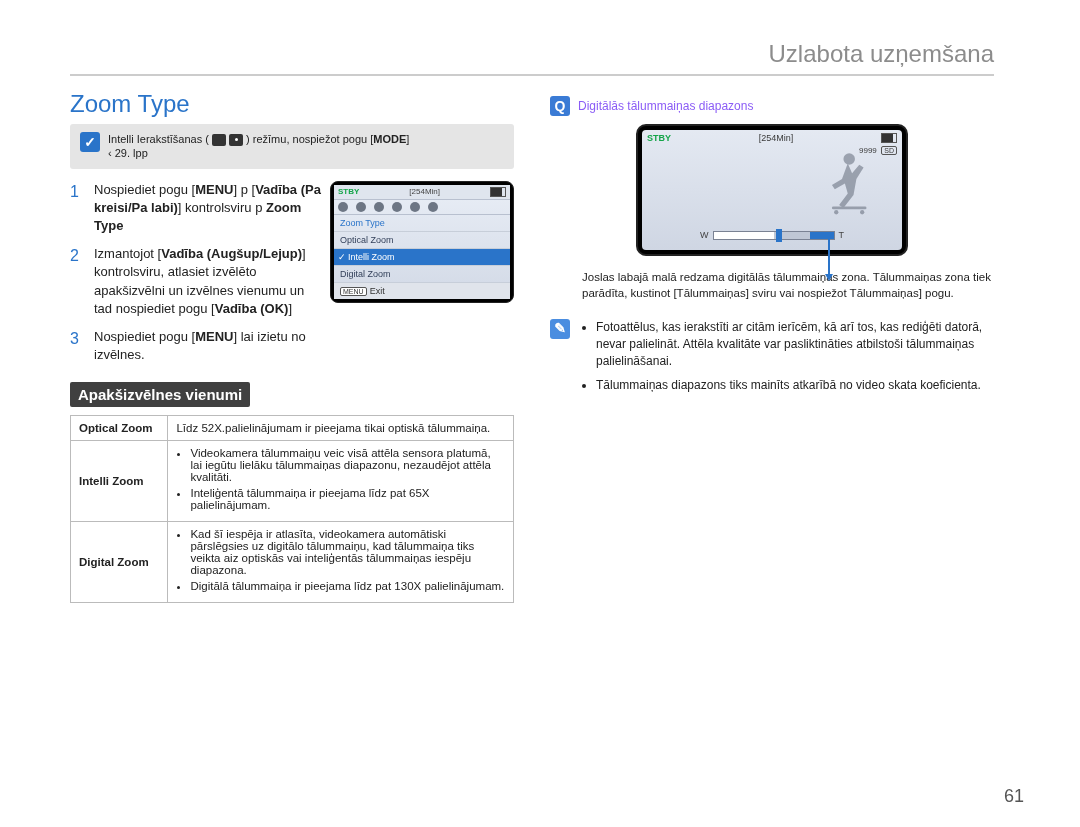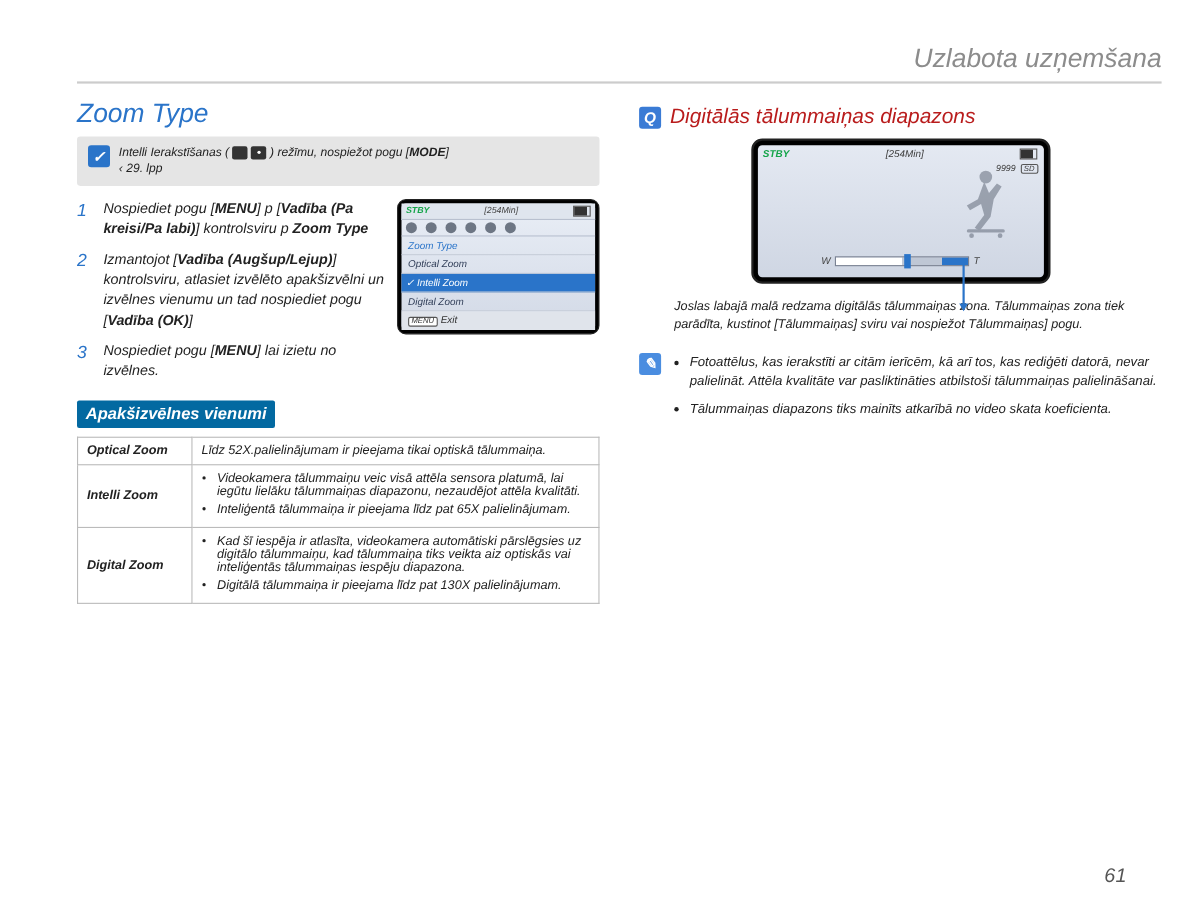--- a/index.html
+++ b/index.html
@@ -7,22 +7,21 @@
     font-family: Arial, Helvetica, sans-serif;
     font-size: 13px;
     color: #222;
     background: #fff;
   }
   .page {
     width: 1080px;
     height: 827px;
     position: relative;
     box-sizing: border-box;
-    padding: 40px 24px 30px 70px;
-    font-style: italic;
+    padding: 40px 86px 30px 70px;
   }
   .chapter {
     text-align: right;
     font-size: 24px;
     color: #8c8c8c;
     border-bottom: 2px solid #ccc;
     padding-bottom: 6px;
     margin-bottom: 10px;
   }
   .columns {
@@ -151,21 +150,21 @@
   .ms-exit .menu-chip {
     display:inline-block;
     border:1px solid #555;
     border-radius:2px;
     padding:0 2px;
     font-size:7px;
     margin-right:3px;
     background:#fff;
   }
   .subhead-bar {
-    background: #0369a1;
+    background: #404040;
     color: #fff;
     font-weight: bold;
     padding: 4px 8px;
     margin-top: 18px;
     margin-bottom: 8px;
     font-size: 15px;
     width: fit-content;
     border-radius: 2px;
   }
   table.settings {
@@ -197,22 +196,22 @@
   }
   ul.tablist li { margin-bottom: 4px; }
   .rightcol .range-head {
     display: flex;
     align-items: center;
     gap: 8px;
     margin-top: 10px;
     margin-bottom: 8px;
   }
   .rightcol .range-head span.label {
-    color: #b91c1c;
-    font-size: 19px;
+    color: #8b5cf6;
+    font-size: 12px;
   }
   .camera-shot {
     width: 260px;
     margin: 0 auto 14px auto;
     border: 2px solid #222;
     border-radius: 10px;
     padding: 4px;
     background:#000;
     position: relative;
   }

